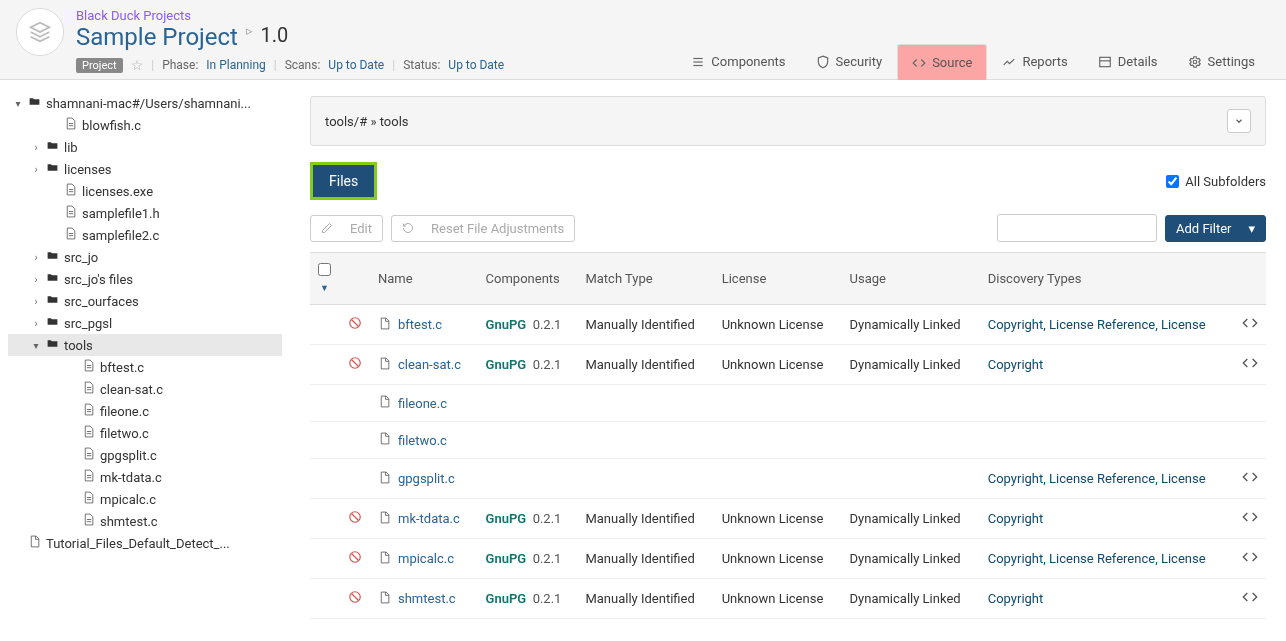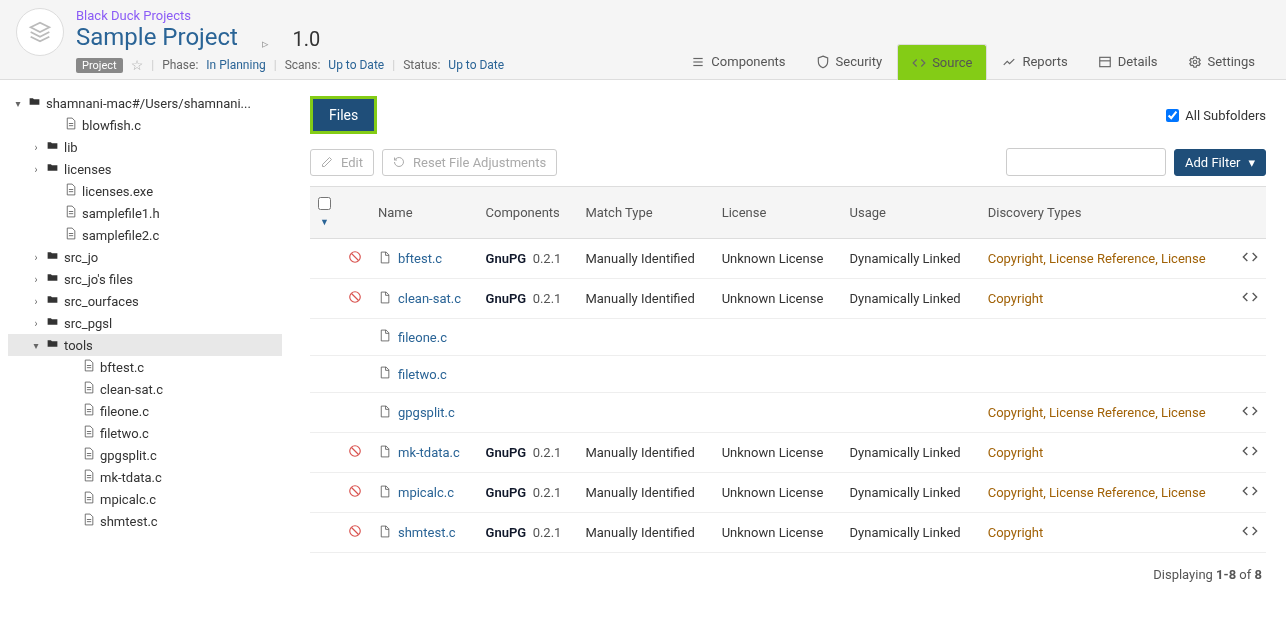--- a/index.html
+++ b/index.html
@@ -2,63 +2,63 @@
 <html><head>
 <meta charset="utf-8">
 <style>
 *{box-sizing:border-box;margin:0;padding:0;font-family:-apple-system,BlinkMacSystemFont,"Segoe UI",Roboto,Arial,sans-serif}
 body{font-size:13px;color:#333;background:#fff}
 .header{display:flex;align-items:flex-start;padding:8px 16px 0;border-bottom:1px solid #ddd;background:#f5f5f5}
 .logo-box{width:48px;height:48px;border:1px solid #ddd;border-radius:50%;display:flex;align-items:center;justify-content:center;margin-right:12px;background:#fff}
 .logo-box svg{width:28px;height:28px;stroke:#bbb;fill:none;stroke-width:1.5}
 .header-main{flex:1}
 .crumb{font-size:13px;color:#8b5cf6}
-.title-row{display:flex;align-items:flex-end;gap:24px}
+.title-row{display:flex;align-items:flex-start;gap:8px}
 .project-title{font-size:24px;color:#2a6496;font-weight:400}
 .version-caret{color:#999}
 .version{font-size:20px;color:#333}
 .status-row{display:flex;align-items:center;gap:8px;margin-top:6px;padding-bottom:6px;font-size:12px;color:#666}
 .badge-project{background:#888;color:#fff;padding:1px 6px;border-radius:2px;font-size:11px}
 .star{color:#aaa;font-size:14px}
 .pipe{color:#ccc}
 .link-blue{color:#2a6496}
 .nav-tabs{margin-left:auto;display:flex;align-items:flex-end;align-self:flex-end}
 .nav-tab{padding:10px 14px;display:flex;align-items:center;gap:6px;color:#555;cursor:pointer;border:1px solid transparent;border-bottom:none}
-.nav-tab.active{background:#84cc16;border-color:#ddd;border-radius:3px 3px 0 0;margin-bottom:-1px}
+.nav-tab.active{background:#fca5a5;border-color:#ddd;border-radius:3px 3px 0 0;margin-bottom:-1px}
 .nav-tab svg{width:14px;height:14px;stroke:#666;fill:none;stroke-width:2}
 .body{display:flex;height:calc(100vh - 90px)}
 .sidebar{width:290px;padding:12px 8px;overflow-y:auto;font-size:13px}
 .tree-row{display:flex;align-items:center;padding:3px 4px;gap:4px;white-space:nowrap;overflow:hidden;text-overflow:ellipsis;cursor:pointer;color:#333}
 .tree-row.sel{background:#e8e8e8}
 .tree-caret{width:12px;text-align:center;color:#666;font-size:10px}
 .tree-icon{width:14px;color:#333}
 .tree-icon svg{width:13px;height:13px;fill:#333}
 .file-icon svg{fill:none;stroke:#555;stroke-width:1.5}
 .main{flex:1;padding:16px 20px;overflow-y:auto}
 .path-bar{background:#f5f5f5;border:1px solid #ddd;border-radius:3px;padding:12px 14px;display:flex;align-items:center;justify-content:space-between;margin-bottom:16px}
 .path-drop{width:24px;height:24px;border:1px solid #ccc;border-radius:3px;display:flex;align-items:center;justify-content:center;background:#fff;cursor:pointer}
 .tab-row{display:flex;align-items:center;margin-bottom:14px}
 .subtabs{display:flex;border:3px solid #84cc16;border-radius:0;overflow:hidden}
 .subtab{padding:8px 16px;background:#fff;cursor:pointer;font-size:14px}
 .subtab.active{background:#1f4e79;color:#fff}
 .subtab+.subtab{border-left:1px solid #ccc}
 .allsub{margin-left:auto;display:flex;align-items:center;gap:6px}
 .toolbar{display:flex;align-items:center;gap:8px;margin-bottom:10px}
-.btn{border:1px solid #ccc;border-radius:3px;padding:5px 10px;background:#fff;cursor:pointer;display:flex;align-items:center;gap:8px;font-size:13px}
+.btn{border:1px solid #ccc;border-radius:3px;padding:5px 10px;background:#fff;cursor:pointer;display:flex;align-items:center;gap:17px;font-size:13px}
 .btn.disabled{color:#aaa;cursor:not-allowed}
 .btn-primary{background:#1f4e79;color:#fff;border-color:#1f4e79}
 .filter-input{border:1px solid #ccc;border-radius:3px;padding:5px;width:160px;height:28px}
 .spacer{flex:1}
 table{width:100%;border-collapse:collapse;font-size:13px}
 thead th{text-align:left;padding:10px 8px;background:#f5f5f5;border-top:1px solid #ddd;border-bottom:1px solid #ddd;font-weight:400;color:#555}
 tbody td{padding:10px 8px;border-bottom:1px solid #eee;vertical-align:middle}
 .file-link{color:#2a6496;display:flex;align-items:center;gap:6px}
-.comp-link{color:#0f172a;font-weight:600}
+.comp-link{color:#0f766e;font-weight:600}
 .ver{color:#555}
-.disc-link{color:#a16207}
+.disc-link{color:#0c4a6e}
 .ban-icon{color:#d9534f}
 .ban-icon svg{width:14px;height:14px;stroke:#d9534f;fill:none;stroke-width:2}
 .code-icon svg{width:16px;height:16px;stroke:#555;fill:none;stroke-width:2}
 .pager{text-align:right;padding:14px 4px;font-size:13px;color:#555}
 input[type=checkbox]{cursor:pointer}
 .chk-caret{color:#2a6496;font-size:9px;margin-left:2px}
 </style>
 </head>
 <body>
 
@@ -295,23 +295,38 @@
         <div class="tree-row" style="padding-left:58px">
           <span class="tree-caret"></span>
           <span class="tree-icon file-icon"><svg viewBox="0 0 24 24">
               <path d="M6 2h9l5 5v15H6z"></path>
               <line x1="9" y1="12" x2="17" y2="12"></line>
               <line x1="9" y1="16" x2="17" y2="16"></line>
             </svg></span>
           <span>shmtest.c</span>
         </div>
       </div>
+    <div class="tree-row" style="padding-left:20px">
+      <span class="tree-icon file-icon"><svg viewBox="0 0 24 24">
+            <path d="M6 2h9l5 5v15H6z"></path>
+            <polyline points="14 2 14 8 20 8"></polyline>
+          </svg></span>
+      <span>Tutorial_Files_Default_Detect_...</span>
+    </div>
   </div>
 
   <div class="main">
+    <div class="path-bar">
+      <span>tools/# » tools</span>
+      <span class="path-drop">
+          <svg width="10" height="10" viewBox="0 0 24 24" fill="none" stroke="#666" stroke-width="3">
+            <polyline points="6 9 12 15 18 9"></polyline>
+          </svg>
+        </span>
+    </div>
 
     <div class="tab-row">
       <div class="subtabs">
         <div class="subtab active">Files</div>
       </div>
       <div class="allsub">
         <input type="checkbox" checked="" style="">
         <span>All Subfolders</span>
       </div>
     </div>

